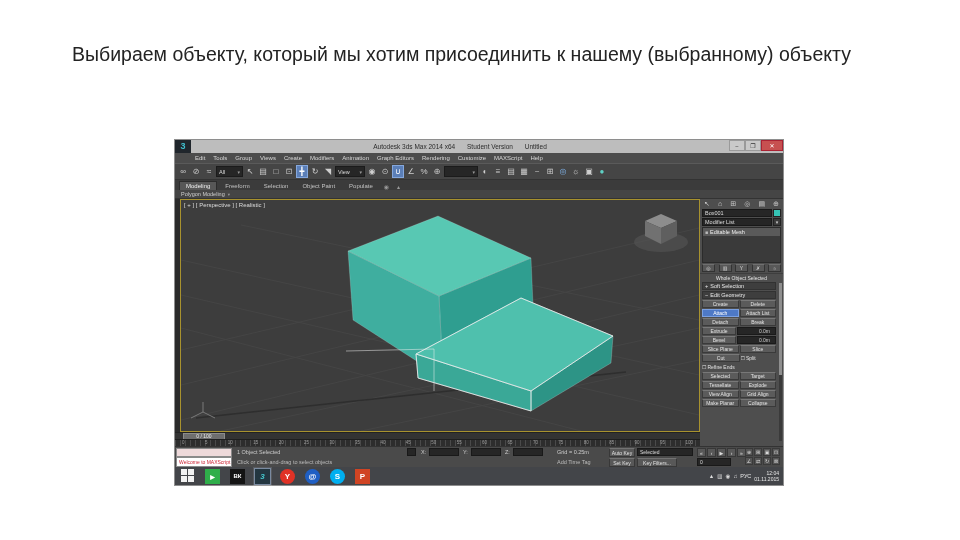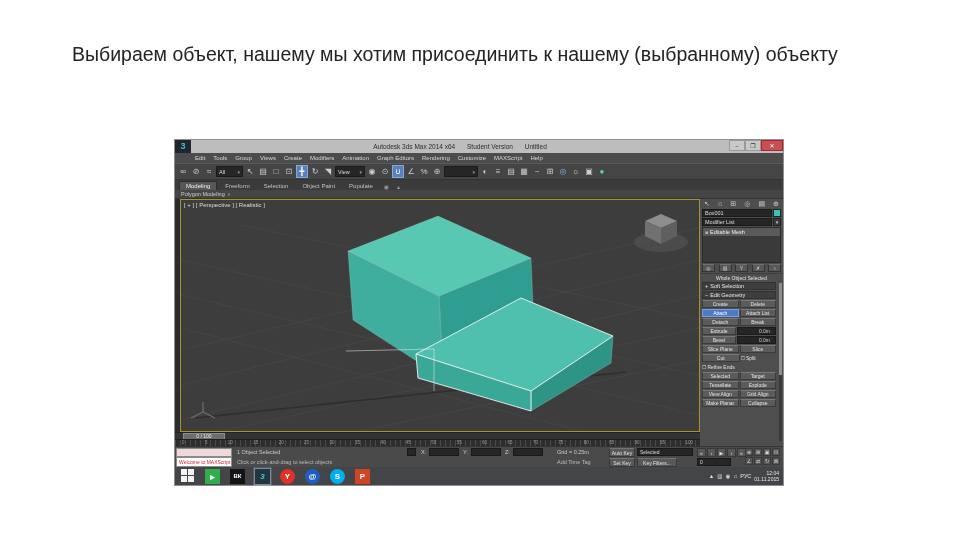--- a/index.html
+++ b/index.html
@@ -91,21 +91,21 @@
   .tapp.round { border-radius:50%; }
   .tapp.active { outline:1px solid #7a8aa0; background-clip:padding-box; box-shadow:0 0 0 2px rgba(255,255,255,.12); }
   .tray { position:absolute; right:2px; top:0; height:18px; display:flex; align-items:center; gap:3px; color:#e8e8e8; }
   .trico { font-size:5.5px; color:#ddd; }
   .lang { font-size:5.5px; }
   .clock { text-align:right; font-size:5px; line-height:1.2; padding-right:2px; }
 </style>
 </head>
 <body>
 
-<div class="slide-title">Выбираем объект, нашему мы хотим присоединить к нашему (выбранному) объекту</div>
+<div class="slide-title">Выбираем объекту, который мы хотим присоединить к нашему (выбранному) объекту</div>
 
 <div class="shot">
 
   <div class="titlebar">
     <div class="appbtn">3</div>
     <div class="wtitle">
       <span>Autodesk 3ds Max 2014 x64</span>
       <span>Student Version</span>
       <span>Untitled</span>
     </div>

